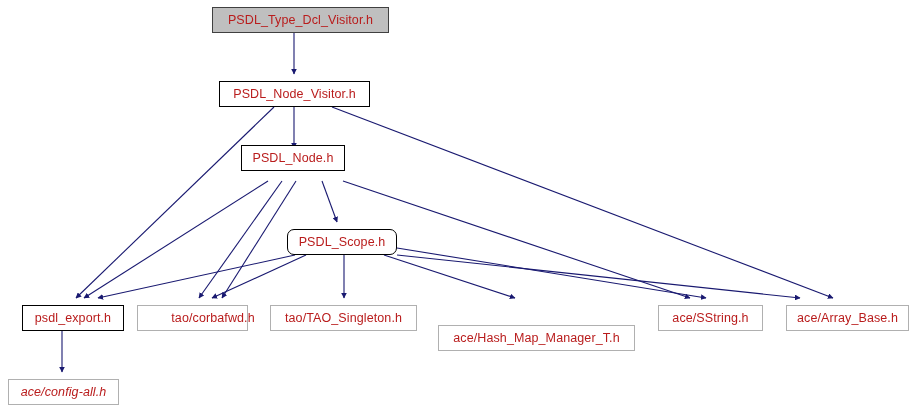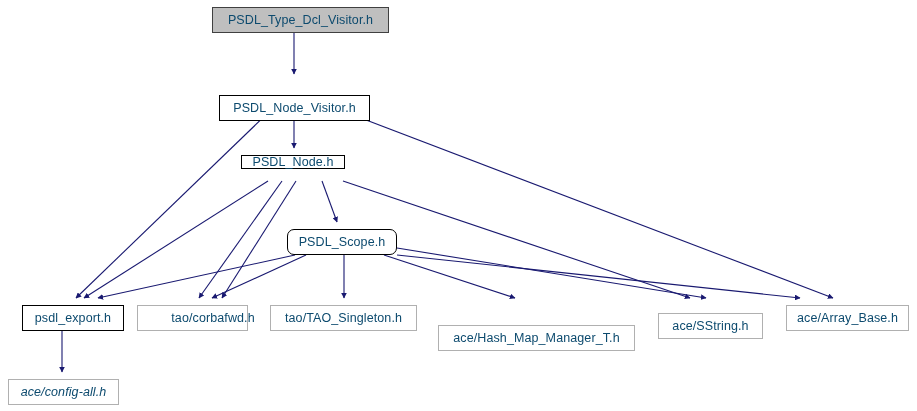--- a/index.html
+++ b/index.html
@@ -26,21 +26,21 @@
   }
   .node-box {
     position: absolute;
     box-sizing: border-box;
     display: flex;
     align-items: center;
     justify-content: center;
     background: #ffffff;
     border: 1px solid #b0b0b0;
     font-size: 12.5px;
-    color: #0c4a6e;
+    color: #b91c1c;
     white-space: nowrap;
     letter-spacing: 0.1px;
     z-index: 2;
   }
   .node-box.root {
     background: #bfbfbf;
     border: 1px solid #404040;
   }
   .node-box.strong {
     border: 1px solid #000000;
@@ -79,42 +79,42 @@
         <line x1="397" y1="248" x2="706" y2="298" stroke="#191970" stroke-width="1.1" marker-end="url(#arrow)"></line>
         <line x1="397" y1="255" x2="800" y2="298" stroke="#191970" stroke-width="1.1" marker-end="url(#arrow)"></line>
         <line x1="62" y1="331" x2="62" y2="372" stroke="#191970" stroke-width="1.1" marker-end="url(#arrow)"></line>
       </g>
   </svg>
 
   <div id="node-layer">
       <div class="node-box root" style="left: 212px; top: 7px; width: 177px; height: 26px;">
         <span class="node-label">PSDL_Type_Dcl_Visitor.h</span>
       </div>
-      <div class="node-box strong" style="left: 219px; top: 95px; width: 151px; height: 26px;">
+      <div class="node-box strong" style="left: 219px; top: 81px; width: 151px; height: 26px;">
         <span class="node-label">PSDL_Node_Visitor.h</span>
       </div>
-      <div class="node-box strong" style="left: 241px; top: 155px; width: 104px; height: 14px;">
+      <div class="node-box strong" style="left: 241px; top: 145px; width: 104px; height: 26px;">
         <span class="node-label">PSDL_Node.h</span>
       </div>
       <div class="node-box strong" style="left: 287px; top: 229px; width: 110px; height: 26px; border-radius: 7px;">
         <span class="node-label">PSDL_Scope.h</span>
       </div>
       <div class="node-box strong" style="left: 22px; top: 305px; width: 102px; height: 26px;">
         <span class="node-label">psdl_export.h</span>
       </div>
       <div class="node-box" style="left: 137px; top: 305px; width: 111px; height: 26px; padding-left: 41px;">
         <span class="node-label">tao/corbafwd.h</span>
       </div>
       <div class="node-box" style="left: 270px; top: 305px; width: 147px; height: 26px; text-align: center;">
         <span class="node-label">tao/TAO_Singleton.h</span>
       </div>
       <div class="node-box" style="left: 438px; top: 305px; width: 197px; height: 26px; margin-top: 20px;">
         <span class="node-label">ace/Hash_Map_Manager_T.h</span>
       </div>
-      <div class="node-box" style="left: 658px; top: 313px; width: 105px; height: 26px;">
+      <div class="node-box" style="left: 658px; top: 305px; width: 105px; height: 26px;">
         <span class="node-label">ace/SString.h</span>
       </div>
       <div class="node-box" style="left: 786px; top: 305px; width: 123px; height: 26px;">
         <span class="node-label">ace/Array_Base.h</span>
       </div>
       <div class="node-box" style="left: 8px; top: 379px; width: 111px; height: 26px; font-style: italic;">
         <span class="node-label">ace/config-all.h</span>
       </div>
     </div>
 

